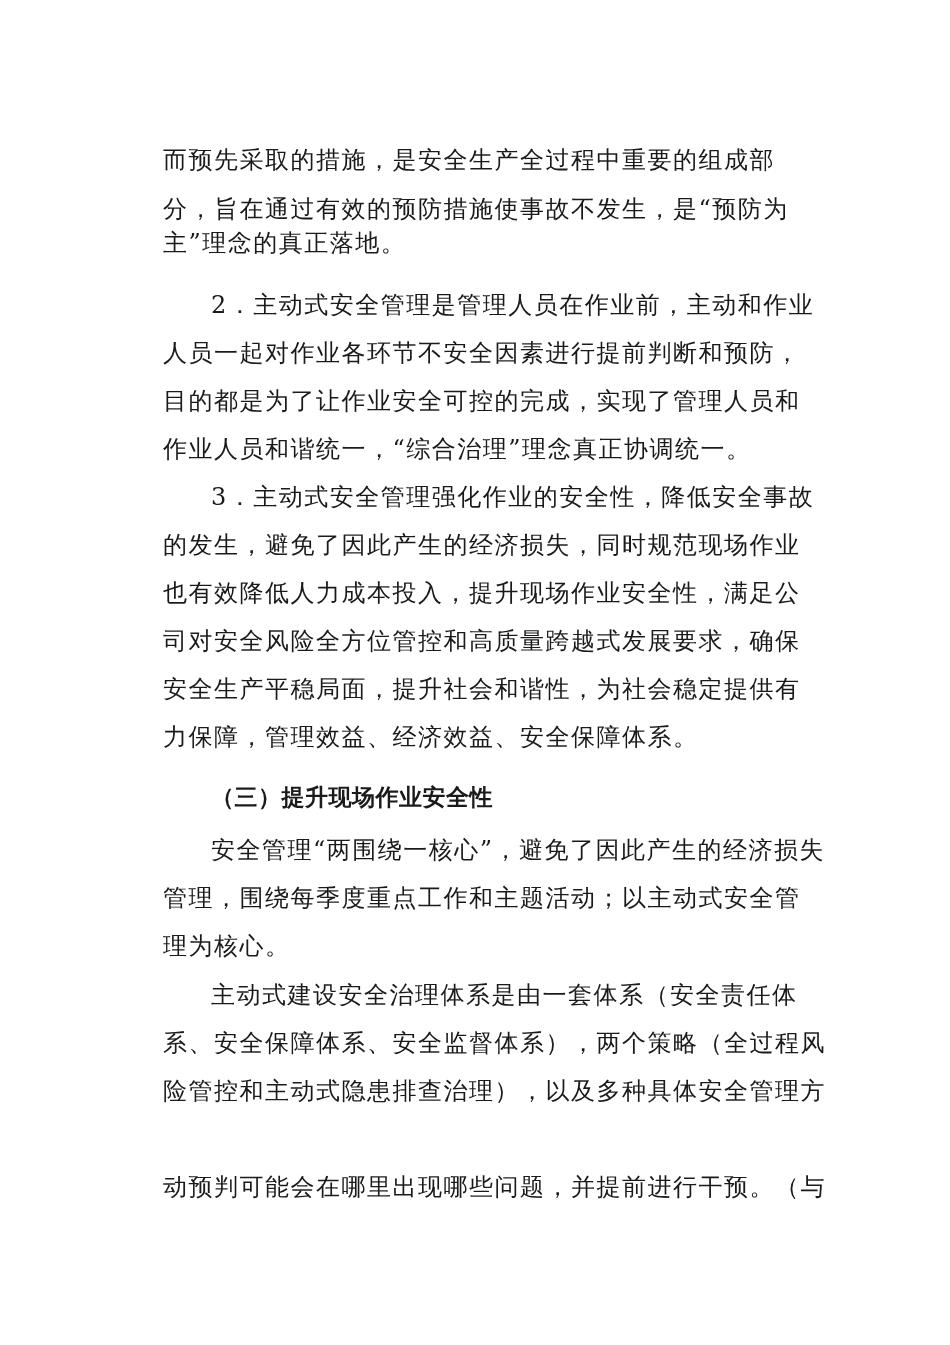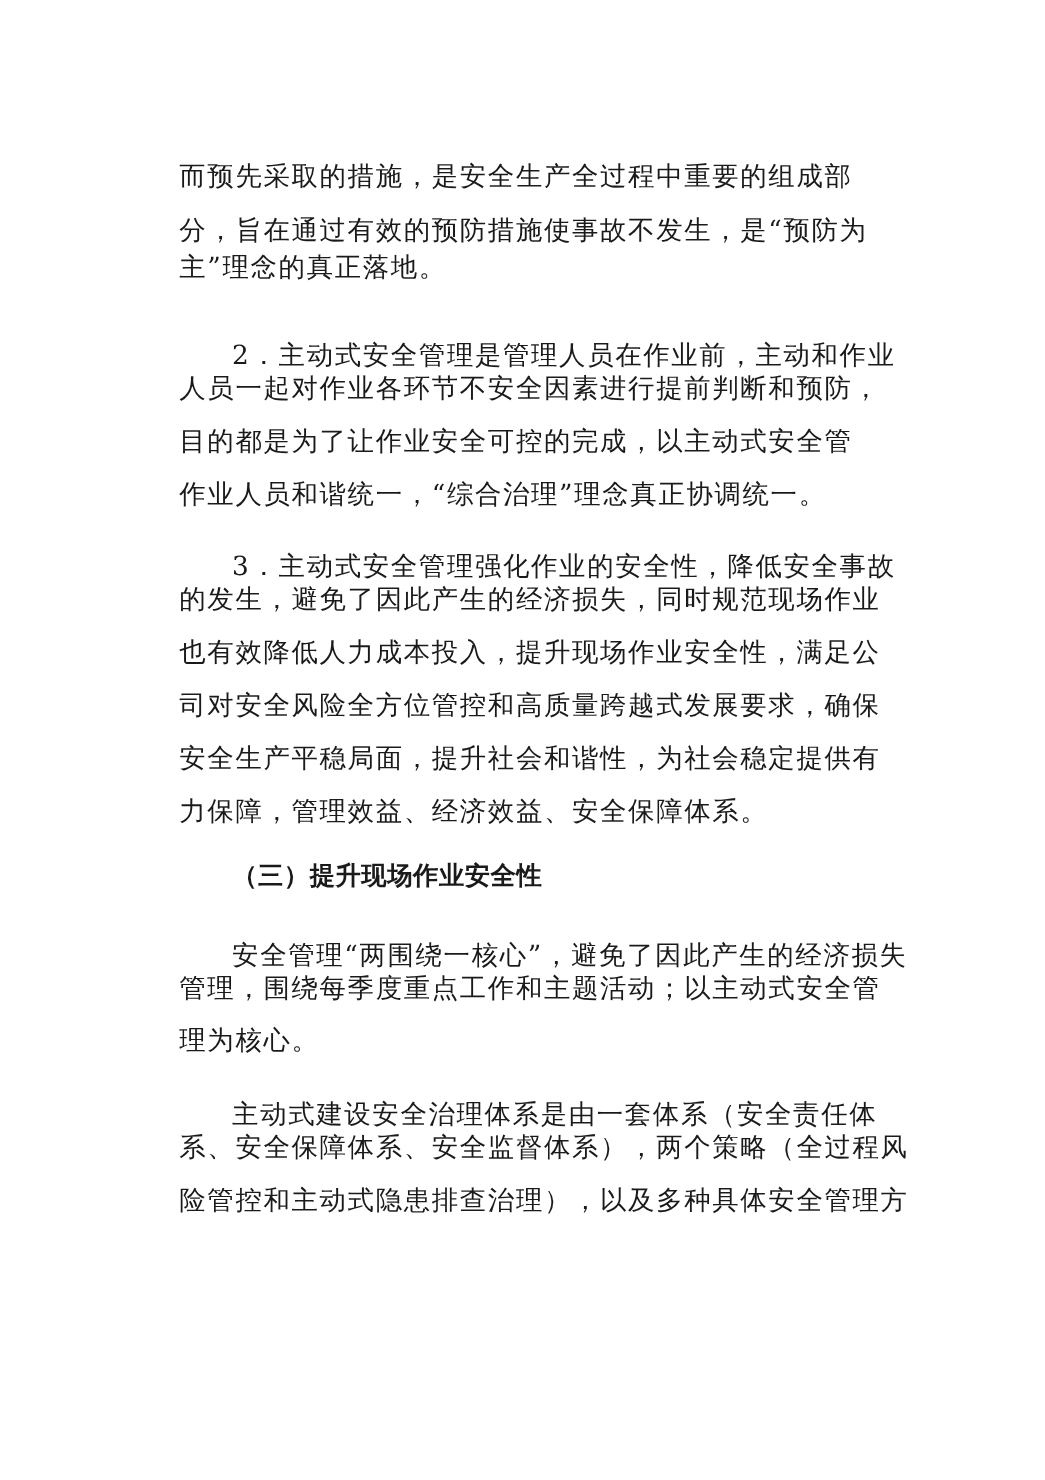--- a/index.html
+++ b/index.html
@@ -1,48 +1,49 @@
 <!DOCTYPE html>
 <html><head>
 <meta charset="utf-8">
 <style>
   html, body { margin: 0; padding: 0; background: #ffffff; }
   body { width: 950px; height: 1345px; position: relative; overflow: hidden;
          font-family: "DejaVu Serif", "Liberation Serif", serif; color: #1a1a1a; }
   .page { position: absolute; left: 0; top: 0; width: 950px; height: 1345px; background: #fff; }
   .line { position: absolute; left: 163px; width: 630px; font-size: 24px; line-height: 30px;
           white-space: nowrap; letter-spacing: 1.5px; }
-  .line.indent { left: 211px; width: 582px; margin-top: 18px; }
+  .line.indent { left: 211px; width: 582px; }
   .heading { position: absolute; left: 211px; font-size: 23px; line-height: 30px; font-weight: bold;
              font-family: "DejaVu Sans", "Liberation Sans", sans-serif; letter-spacing: 0.5px; white-space: nowrap; }
 </style>
 </head>
 <body>
 
 <div class="page">
 
   <div class="line" style="top:145px">而预先采取的措施，是安全生产全过程中重要的组成部</div>
   <div class="line" style="top:194px">分，旨在通过有效的预防措施使事故不发生，是“预防为</div>
   <div class="line" style="top:228px">主”理念的真正落地。</div>
 
   <div class="line indent" style="top:290px">2．主动式安全管理是管理人员在作业前，主动和作业</div>
   <div class="line" style="top:338px">人员一起对作业各环节不安全因素进行提前判断和预防，</div>
-  <div class="line" style="top:386px">目的都是为了让作业安全可控的完成，以主动式安全管</div>
+  <div class="line" style="top:386px">目的都是为了让作业安全可控的完成，实现了管理人员和</div>
   <div class="line" style="top:434px">作业人员和谐统一，“综合治理”理念真正协调统一。</div>
 
   <div class="line indent" style="top:482px">3．主动式安全管理强化作业的安全性，降低安全事故</div>
   <div class="line" style="top:530px">的发生，避免了因此产生的经济损失，同时规范现场作业</div>
   <div class="line" style="top:578px">也有效降低人力成本投入，提升现场作业安全性，满足公</div>
   <div class="line" style="top:626px">司对安全风险全方位管控和高质量跨越式发展要求，确保</div>
   <div class="line" style="top:674px">安全生产平稳局面，提升社会和谐性，为社会稳定提供有</div>
   <div class="line" style="top:722px">力保障，管理效益、经济效益、安全保障体系。</div>
 
   <div class="heading" style="top:782px">（三）提升现场作业安全性</div>
 
   <div class="line indent" style="top:835px">安全管理“两围绕一核心”，避免了因此产生的经济损失</div>
   <div class="line" style="top:883px">管理，围绕每季度重点工作和主题活动；以主动式安全管</div>
   <div class="line" style="top:931px">理为核心。</div>
 
   <div class="line indent" style="top:980px">主动式建设安全治理体系是由一套体系（安全责任体</div>
   <div class="line" style="top:1028px">系、安全保障体系、安全监督体系），两个策略（全过程风</div>
   <div class="line" style="top:1076px">险管控和主动式隐患排查治理），以及多种具体安全管理方</div>
+  <div class="line" style="top:1172px">动预判可能会在哪里出现哪些问题，并提前进行干预。（与</div>
 
 </div>
 
 </body></html>

